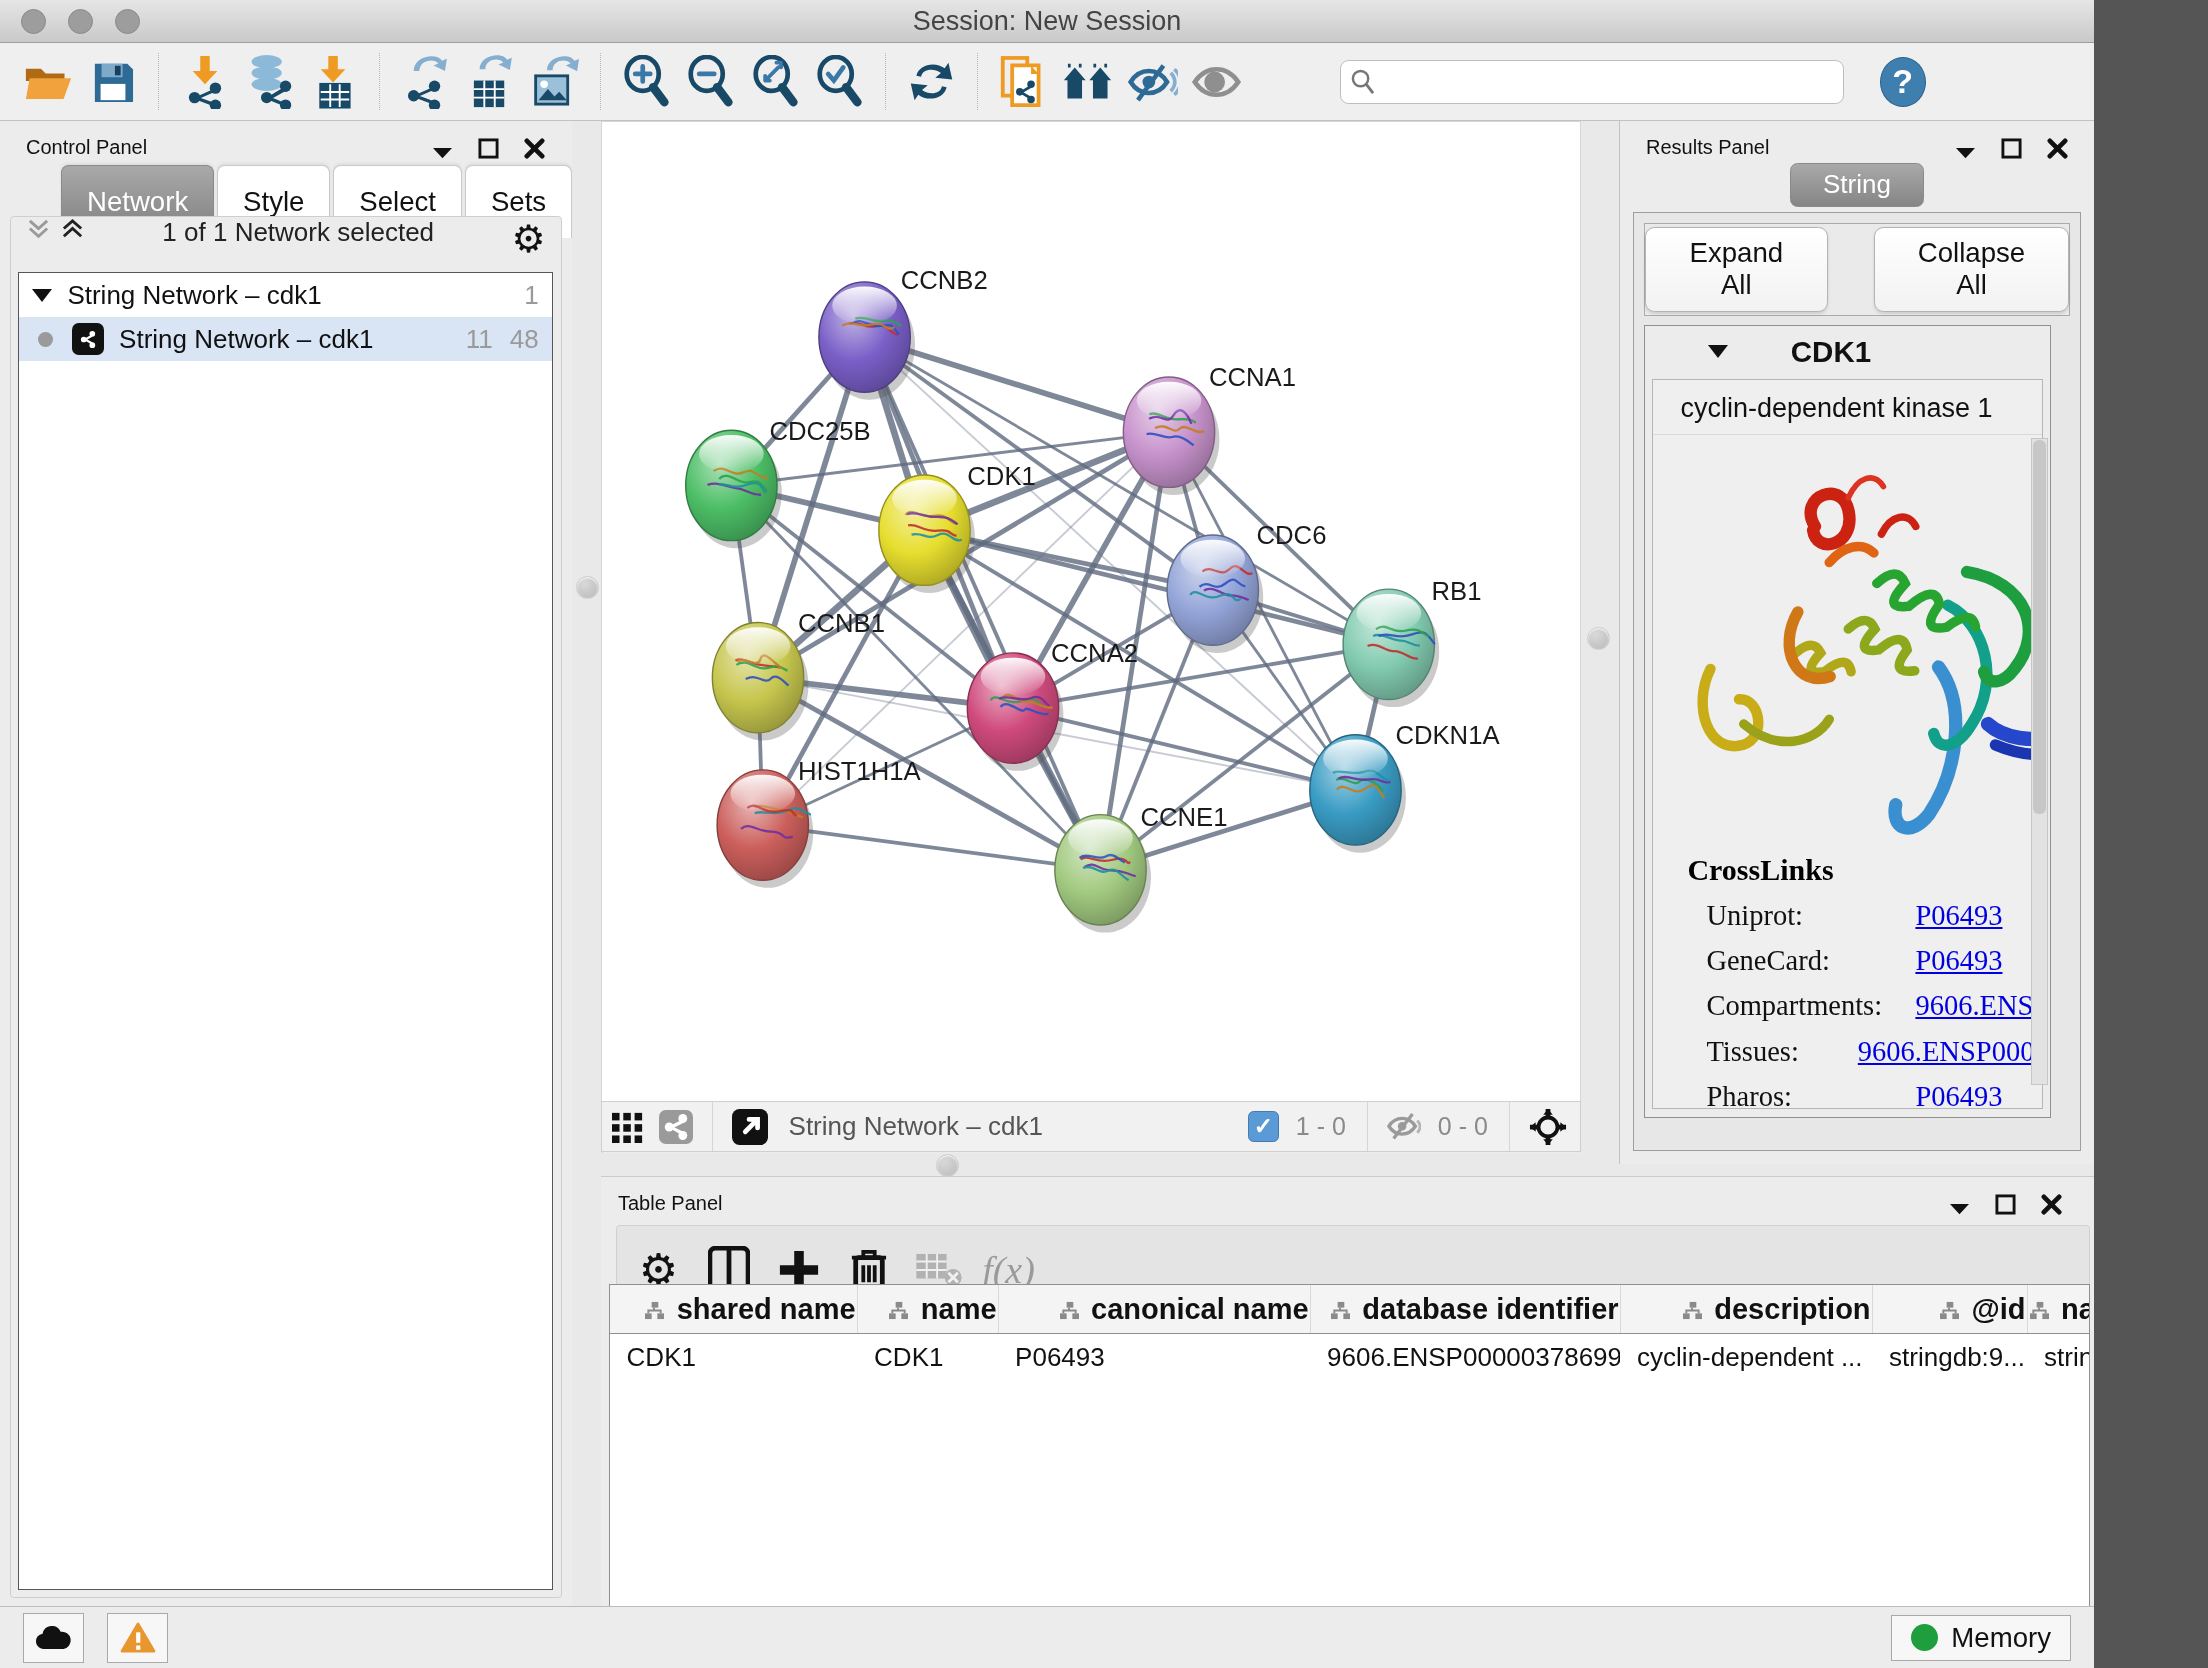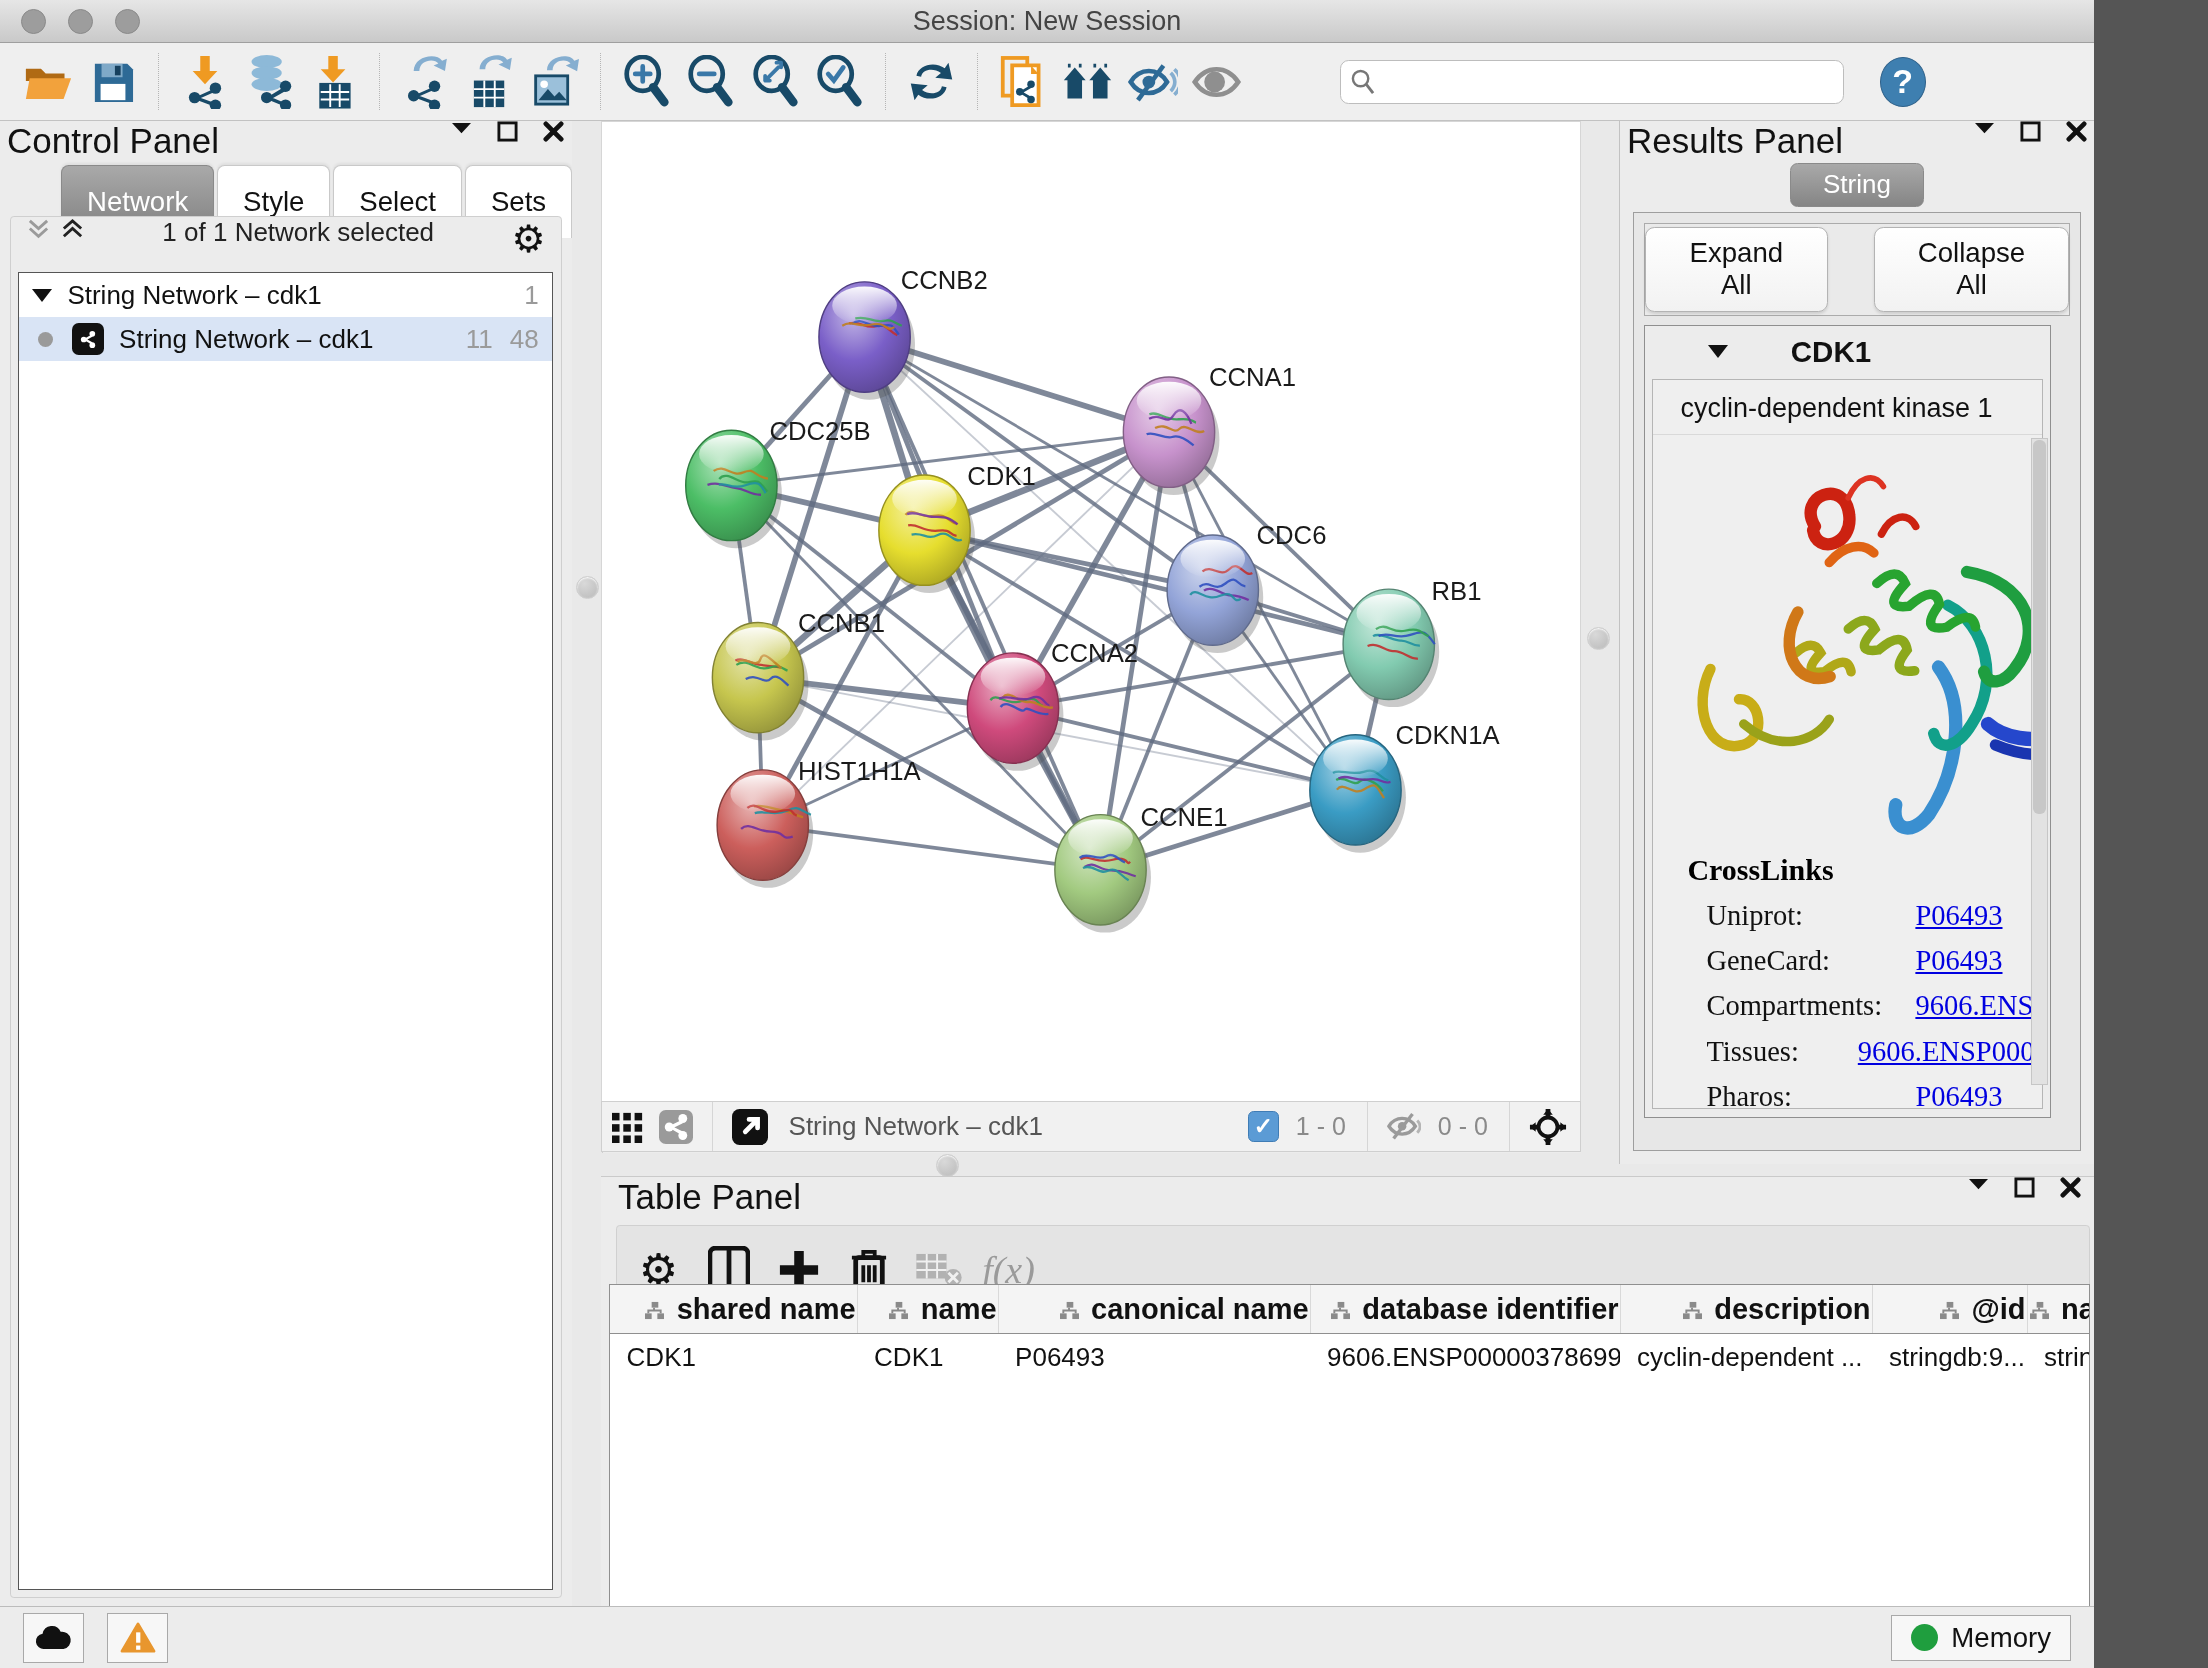--- a/index.html
+++ b/index.html
@@ -20,21 +20,21 @@
   .tbtn{width:51px;height:51px;display:flex;align-items:center;justify-content:center;margin:0 6.7px;cursor:pointer;}
   .tsep{width:0;height:57px;border-left:1.9px dotted #b5b5b5;margin:0 13.3px;}
   .searchbox{width:483px;height:42px;background:#fff;border:1.9px solid #bdbdbd;border-radius:8.6px;
     margin-left:91px;display:flex;align-items:center;padding:0 9.5px;}
   .searchbox input{border:none;outline:none;font-size:25px;flex:1;margin-left:7.6px;font-family:"Liberation Sans",sans-serif;background:transparent;}
   .helpbtn{width:44px;height:48px;border-radius:50%;background:#3e7fb0;border:1.9px solid #2e618a;color:#fff;
     font-size:34px;font-weight:bold;display:flex;align-items:center;justify-content:center;margin-left:36px;cursor:pointer;}
 
   
   .control-panel{position:absolute;top:121px;left:0;width:571px;bottom:62px;background:#ececec;}
-  .panelhead{height:38px;display:flex;align-items:flex-start;padding:0 7px;font-size:35px;color:#111;}
+  .panelhead{height:38px;display:flex;align-items:flex-end;padding:0 26px;font-size:20px;color:#111;}
   .panelhead .sp{flex:1;}
   .ph-ic{margin-left:25px;color:#111;cursor:pointer;display:flex;align-items:center;}
   .tabrow{display:flex;margin:5.7px 0 0 61px;}
   .tab{padding:20px 25px;font-size:27.6px;background:#fff;border:1px solid #c9c9c9;border-bottom:none;
     border-radius:7.6px 7.6px 0 0;margin-right:2.9px;cursor:pointer;color:#111;box-shadow:0 -1.9px 2.9px rgba(0,0,0,.06);}
   .tab.sel{background:linear-gradient(#a9a9a9,#7f7f7f);color:#fff;border-color:#8a8a8a;}
   .cp-body{position:absolute;top:95px;left:9.5px;right:9.5px;bottom:7.6px;background:#ececec;
     border:1px solid #cfcfcf;border-radius:3.8px;}
   .selrow{height:48px;display:flex;align-items:flex-start;padding:0 15px;font-size:26px;color:#222;}
   .selrow .sp{flex:1;}

